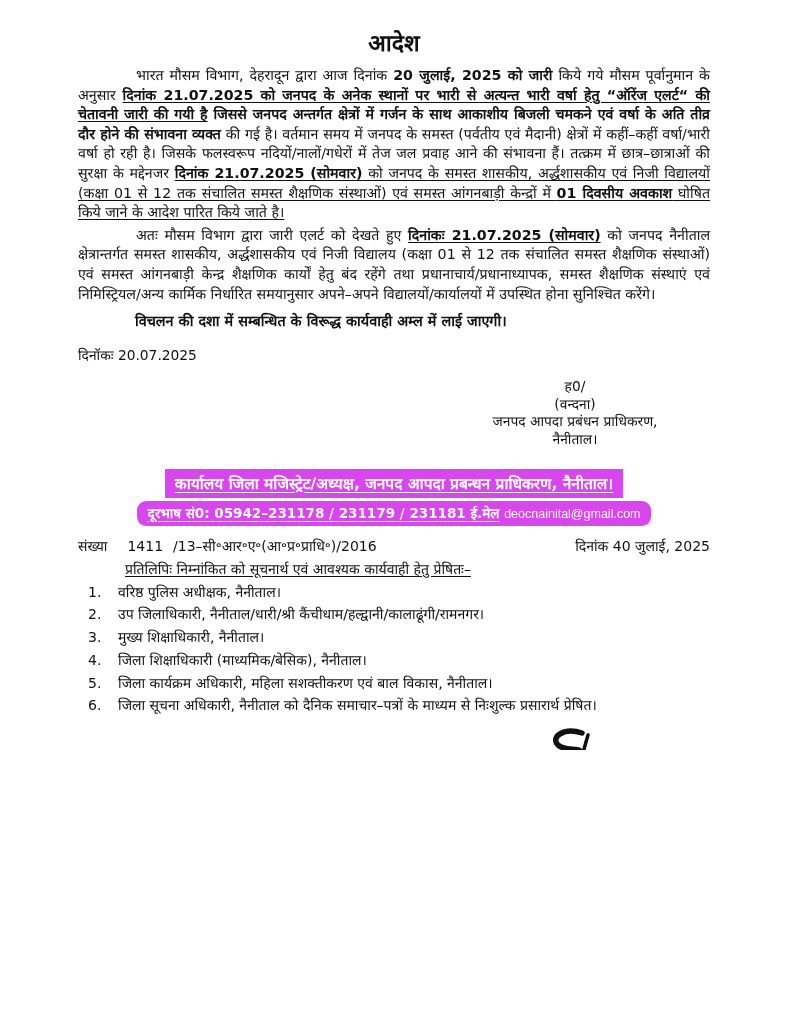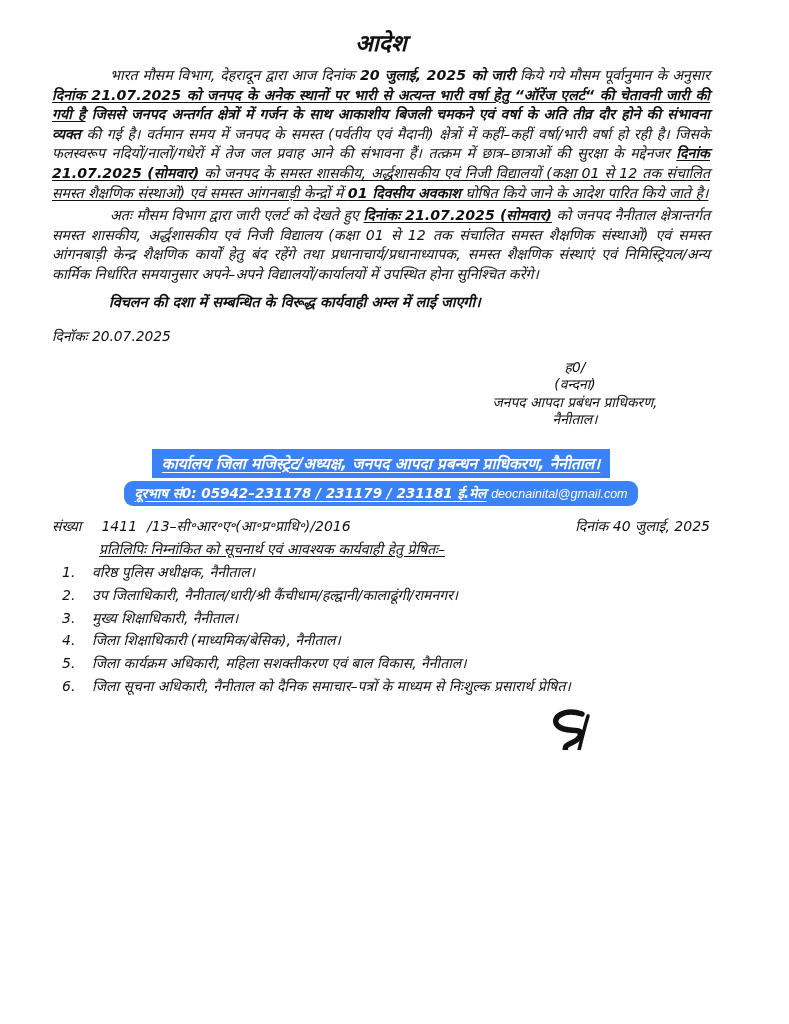--- a/index.html
+++ b/index.html
@@ -1,25 +1,24 @@
 <!DOCTYPE html>
 <html lang="hi"><head>
 <meta charset="utf-8">
 <style>
   html,body{margin:0;padding:0;background:#ffffff;}
   .page{
     position:relative;
     width:789px;height:750px;
     box-sizing:border-box;
-    padding:26px 79px 0 52px;
+    padding:26px 79px 0 78px;
     background:#ffffff;
     color:#111111;
     font-family:"DejaVu Sans",sans-serif;
     overflow:hidden;
-    font-style:italic;
   }
   .title{
     text-align:center;
     font-size:23px;
     font-weight:bold;
     margin:0 0 8px 0;
   }
   .para{
     font-size:14.2px;
     line-height:19.6px;
@@ -41,21 +40,21 @@
     margin-left:auto;
     text-align:center;
     font-size:13.8px;
     line-height:17.6px;
   }
   .sig1{margin-top:14px;}
   .sig-line{display:block;}
   .banner{text-align:center;margin-top:20px;}
   .banner .bar{
     display:inline-block;
-    background:#3b82f6;
+    background:#d946ef;
     color:#ffffff;
     font-weight:bold;
     padding:3px 10px 4px 10px;
   }
   .banner .bar1{font-size:15.5px;}
   .banner .bar2{font-size:13.5px;margin-top:3px;border-radius:9px;}
   .banner .u{text-decoration:underline;text-underline-offset:3px;}
   .email-text{
     font-weight:normal;
     font-size:12.5px;

